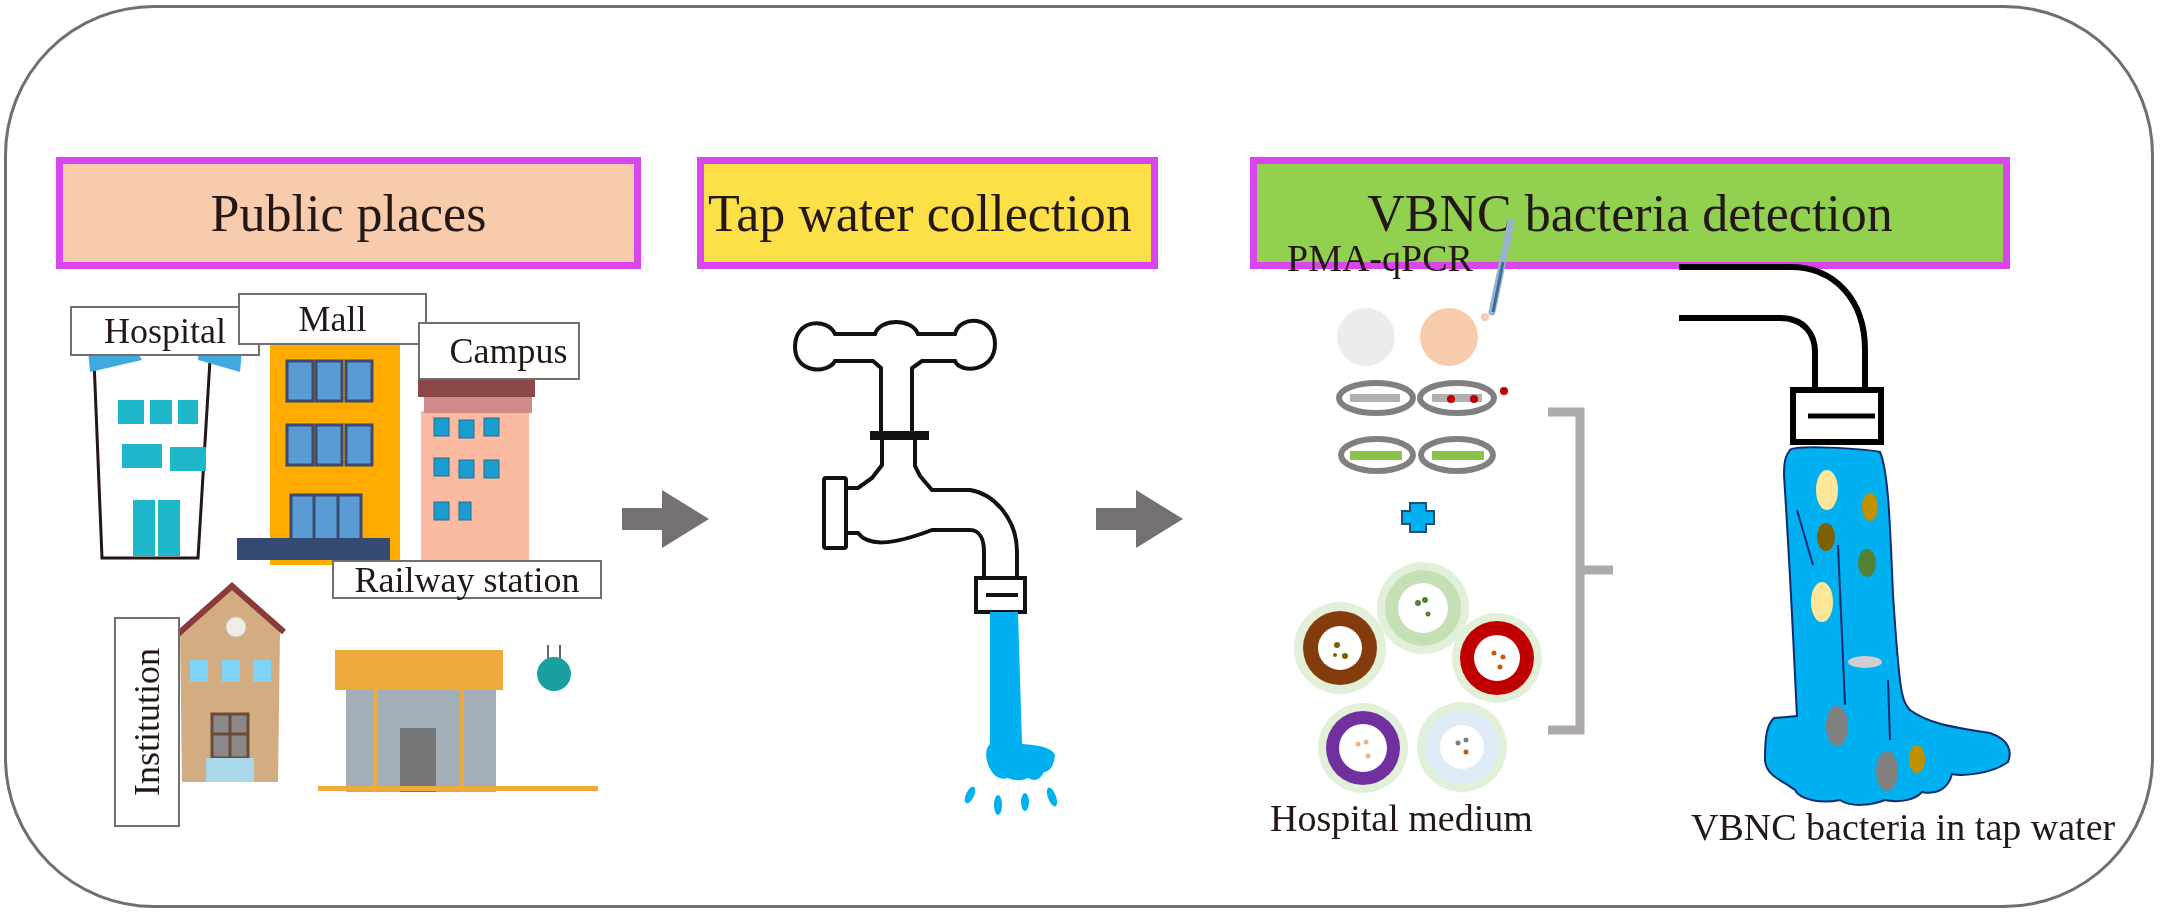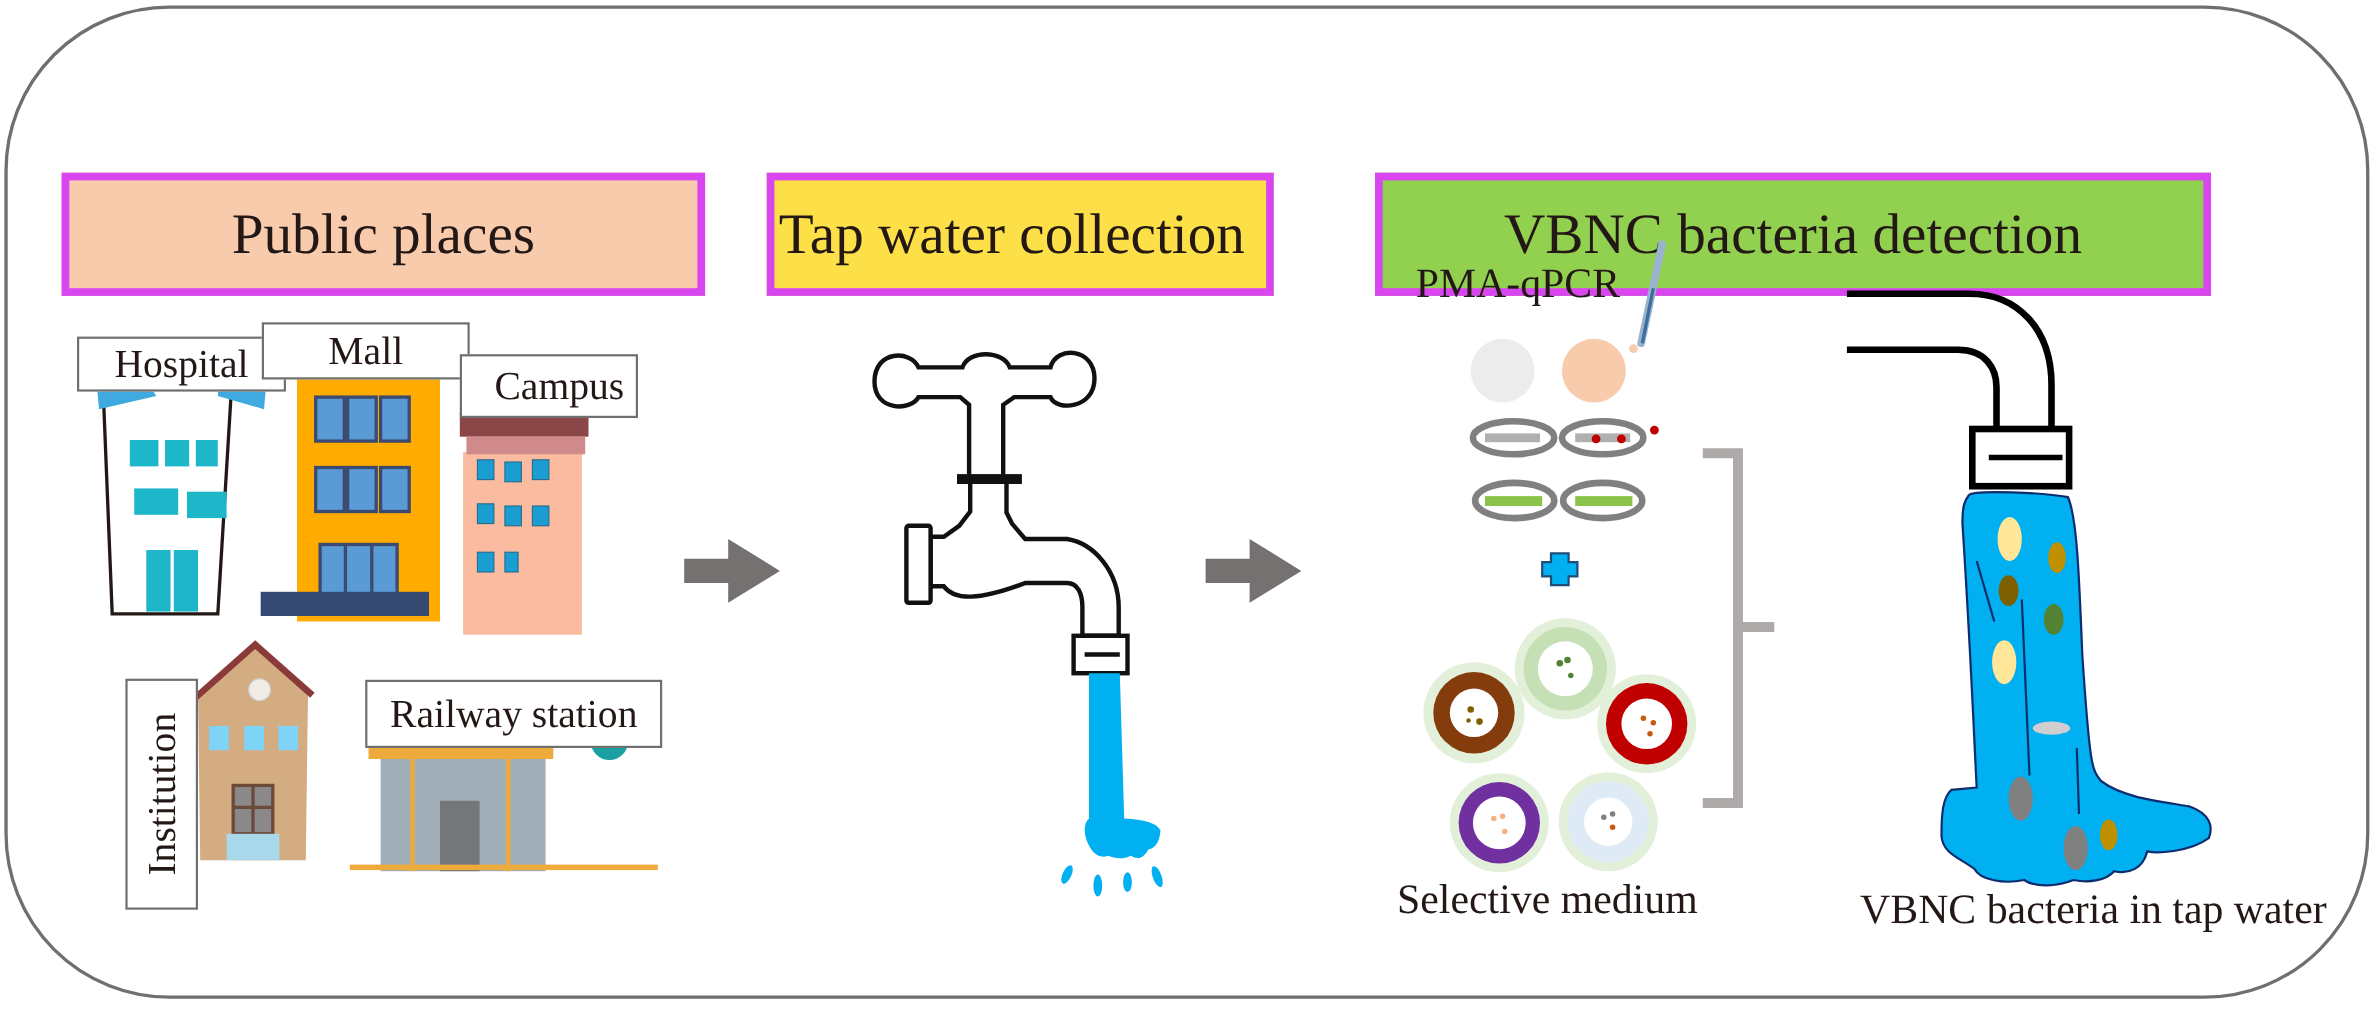--- a/index.html
+++ b/index.html
@@ -217,19 +217,19 @@
   </div>
 <div class="lbl" style="left:238px;top:293px;width:189px;height:52px;">
     <span>Mall</span>
   </div>
 <div class="lbl" style="left:418px;top:322px;width:162px;height:58px;padding-left:19px;">
     <span>Campus</span>
   </div>
 <div class="vlbl" style="left:114px;top:617px;width:66px;height:210px;">
     <span>Institution</span>
   </div>
-<div class="lbl" style="left:332px;top:618px;width:270px;height:62px;">
+<div class="lbl" style="left:332px;top:560px;width:270px;height:39px;">
     <span>Railway station</span>
   </div>
 
 <div class="txt" style="left:1263px;top:236px;font-size:38px;margin-left:24px;">PMA-qPCR</div>
-<div class="txt" style="left:1270px;top:796px;font-size:38px;">Selective medium</div>
+<div class="txt" style="left:1270px;top:796px;font-size:38px;">Hospital medium</div>
 <div class="txt" style="left:1647px;top:805px;font-size:38px;margin-left:44px;">VBNC bacteria in tap water</div>
 
 </body></html>

